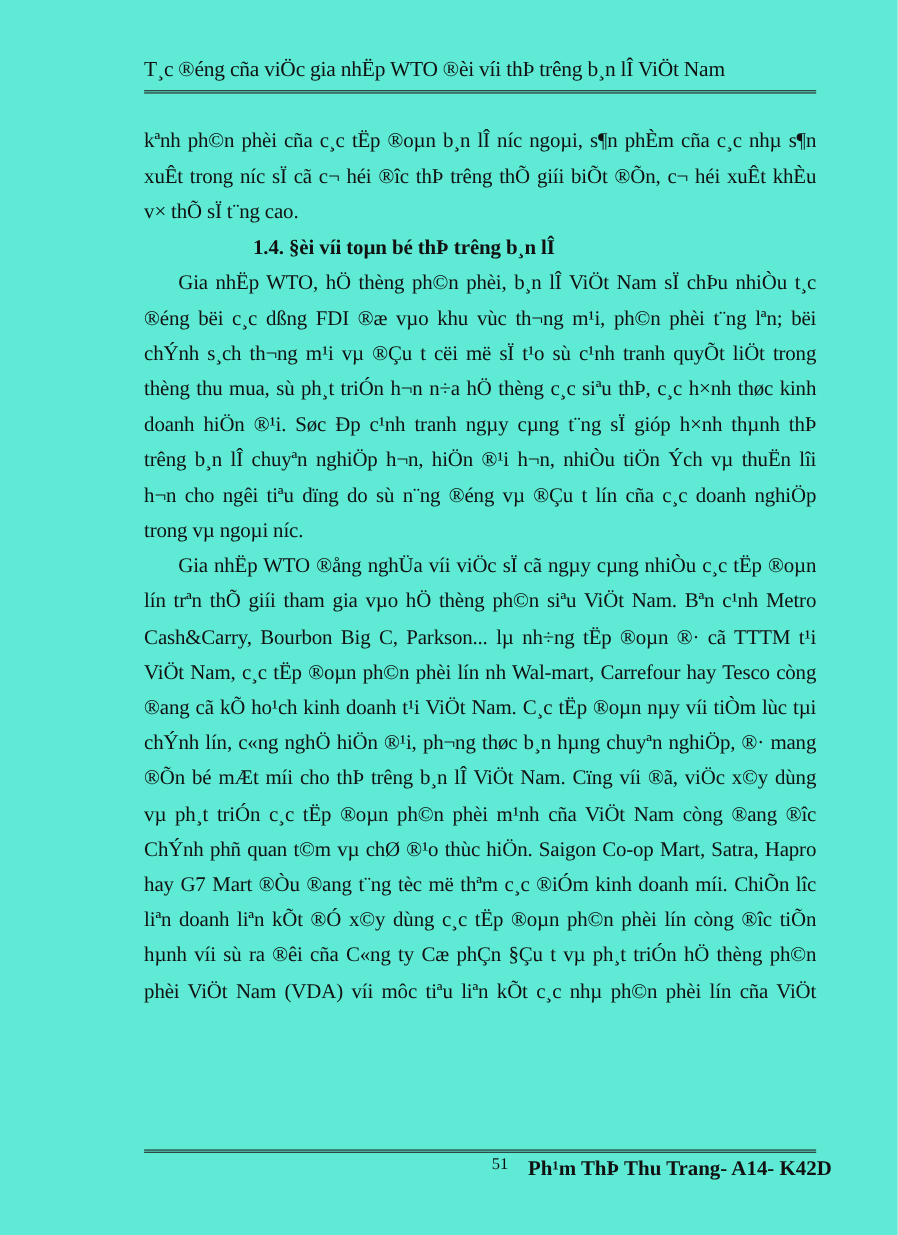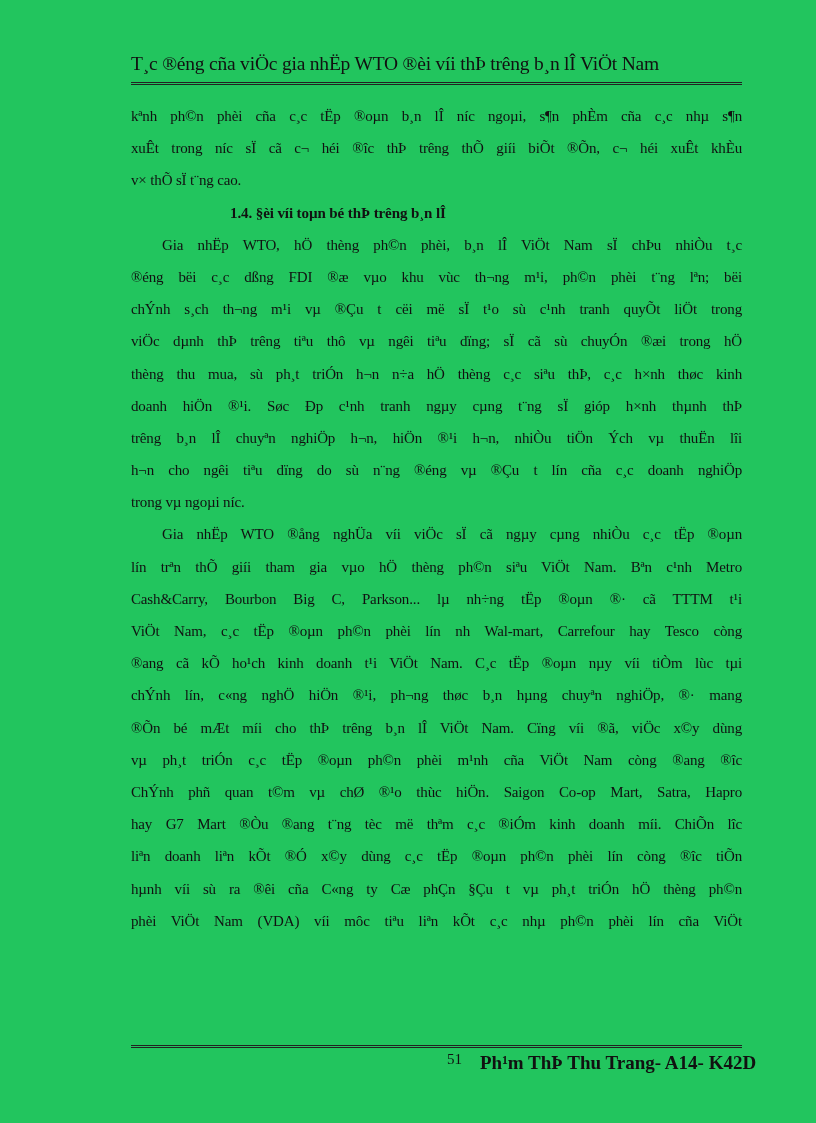--- a/index.html
+++ b/index.html
@@ -12,40 +12,40 @@
       height: 1123px;
       position: relative;
       overflow: hidden;
       font-family: "Liberation Serif", "DejaVu Serif", serif;
       color: #111111;
     }
     .page {
       position: absolute;
       left: 0; top: 0;
       width: 816px; height: 1123px;
-      background: #22c55e;
+      background: #5eead4;
     }
     .header {
       position: absolute;
       left: 131px;
       top: 50px;
       width: 611px;
       height: 32px;
       border-bottom: 3px double #222222;
       font-size: 19.5px;
       line-height: 28px;
       white-space: nowrap;
       letter-spacing: -0.2px;
     }
     .body {
       position: absolute;
       left: 131px;
-      top: 100px;
+      top: 113px;
       width: 611px;
-      font-size: 15px;
+      font-size: 19px;
       line-height: 32.2px;
     }
     .line {
       display: block;
       height: 32.2px;
       white-space: nowrap;
       text-align: justify;
       text-align-last: justify;
       letter-spacing: -0.15px;
     }
@@ -105,21 +105,20 @@
       <span class="line">xuÊt trong n­íc  sÏ cã c¬ héi ®­îc  thÞ tr­êng  thÕ giíi biÕt ®Õn, c¬ héi xuÊt khÈu</span>
       <span class="line last">v× thÕ sÏ t¨ng cao.</span>
     </div>
 
     <span class="heading">1.4. §èi víi toµn bé thÞ tr­êng  b¸n lÎ</span>
 
     <div>
       <span class="line indent">Gia nhËp WTO, hÖ thèng ph©n phèi, b¸n lÎ ViÖt Nam sÏ chÞu nhiÒu t¸c</span>
       <span class="line">®éng bëi c¸c dßng FDI ®æ vµo khu vùc th­¬ng  m¹i, ph©n phèi t¨ng lªn; bëi</span>
       <span class="line">chÝnh s¸ch th­¬ng  m¹i vµ ®Çu t­  cëi më sÏ t¹o sù c¹nh tranh quyÕt liÖt  trong</span>
-      <span class="line">viÖc dµnh thÞ tr­êng  tiªu thô vµ ng­êi  tiªu dïng; sÏ cã sù chuyÓn ®æi trong hÖ</span>
       <span class="line">thèng thu mua, sù ph¸t triÓn h¬n n÷a hÖ thèng c¸c siªu thÞ, c¸c h×nh thøc kinh</span>
       <span class="line">doanh hiÖn ®¹i. Søc Ðp c¹nh tranh ngµy cµng t¨ng sÏ gióp h×nh thµnh thÞ</span>
       <span class="line">tr­êng  b¸n lÎ chuyªn nghiÖp h¬n, hiÖn ®¹i h¬n, nhiÒu tiÖn Ých vµ thuËn lîi</span>
       <span class="line">h¬n cho ng­êi  tiªu dïng do sù n¨ng ®éng vµ ®Çu t­  lín cña c¸c doanh nghiÖp</span>
       <span class="line last">trong vµ ngoµi n­íc.</span>
     </div>
 
     <div>
       <span class="line indent">Gia nhËp WTO ®ång nghÜa víi viÖc sÏ cã ngµy cµng nhiÒu c¸c tËp ®oµn</span>
       <span class="line">lín trªn thÕ giíi tham gia vµo hÖ thèng ph©n siªu ViÖt Nam. Bªn c¹nh Metro</span>

